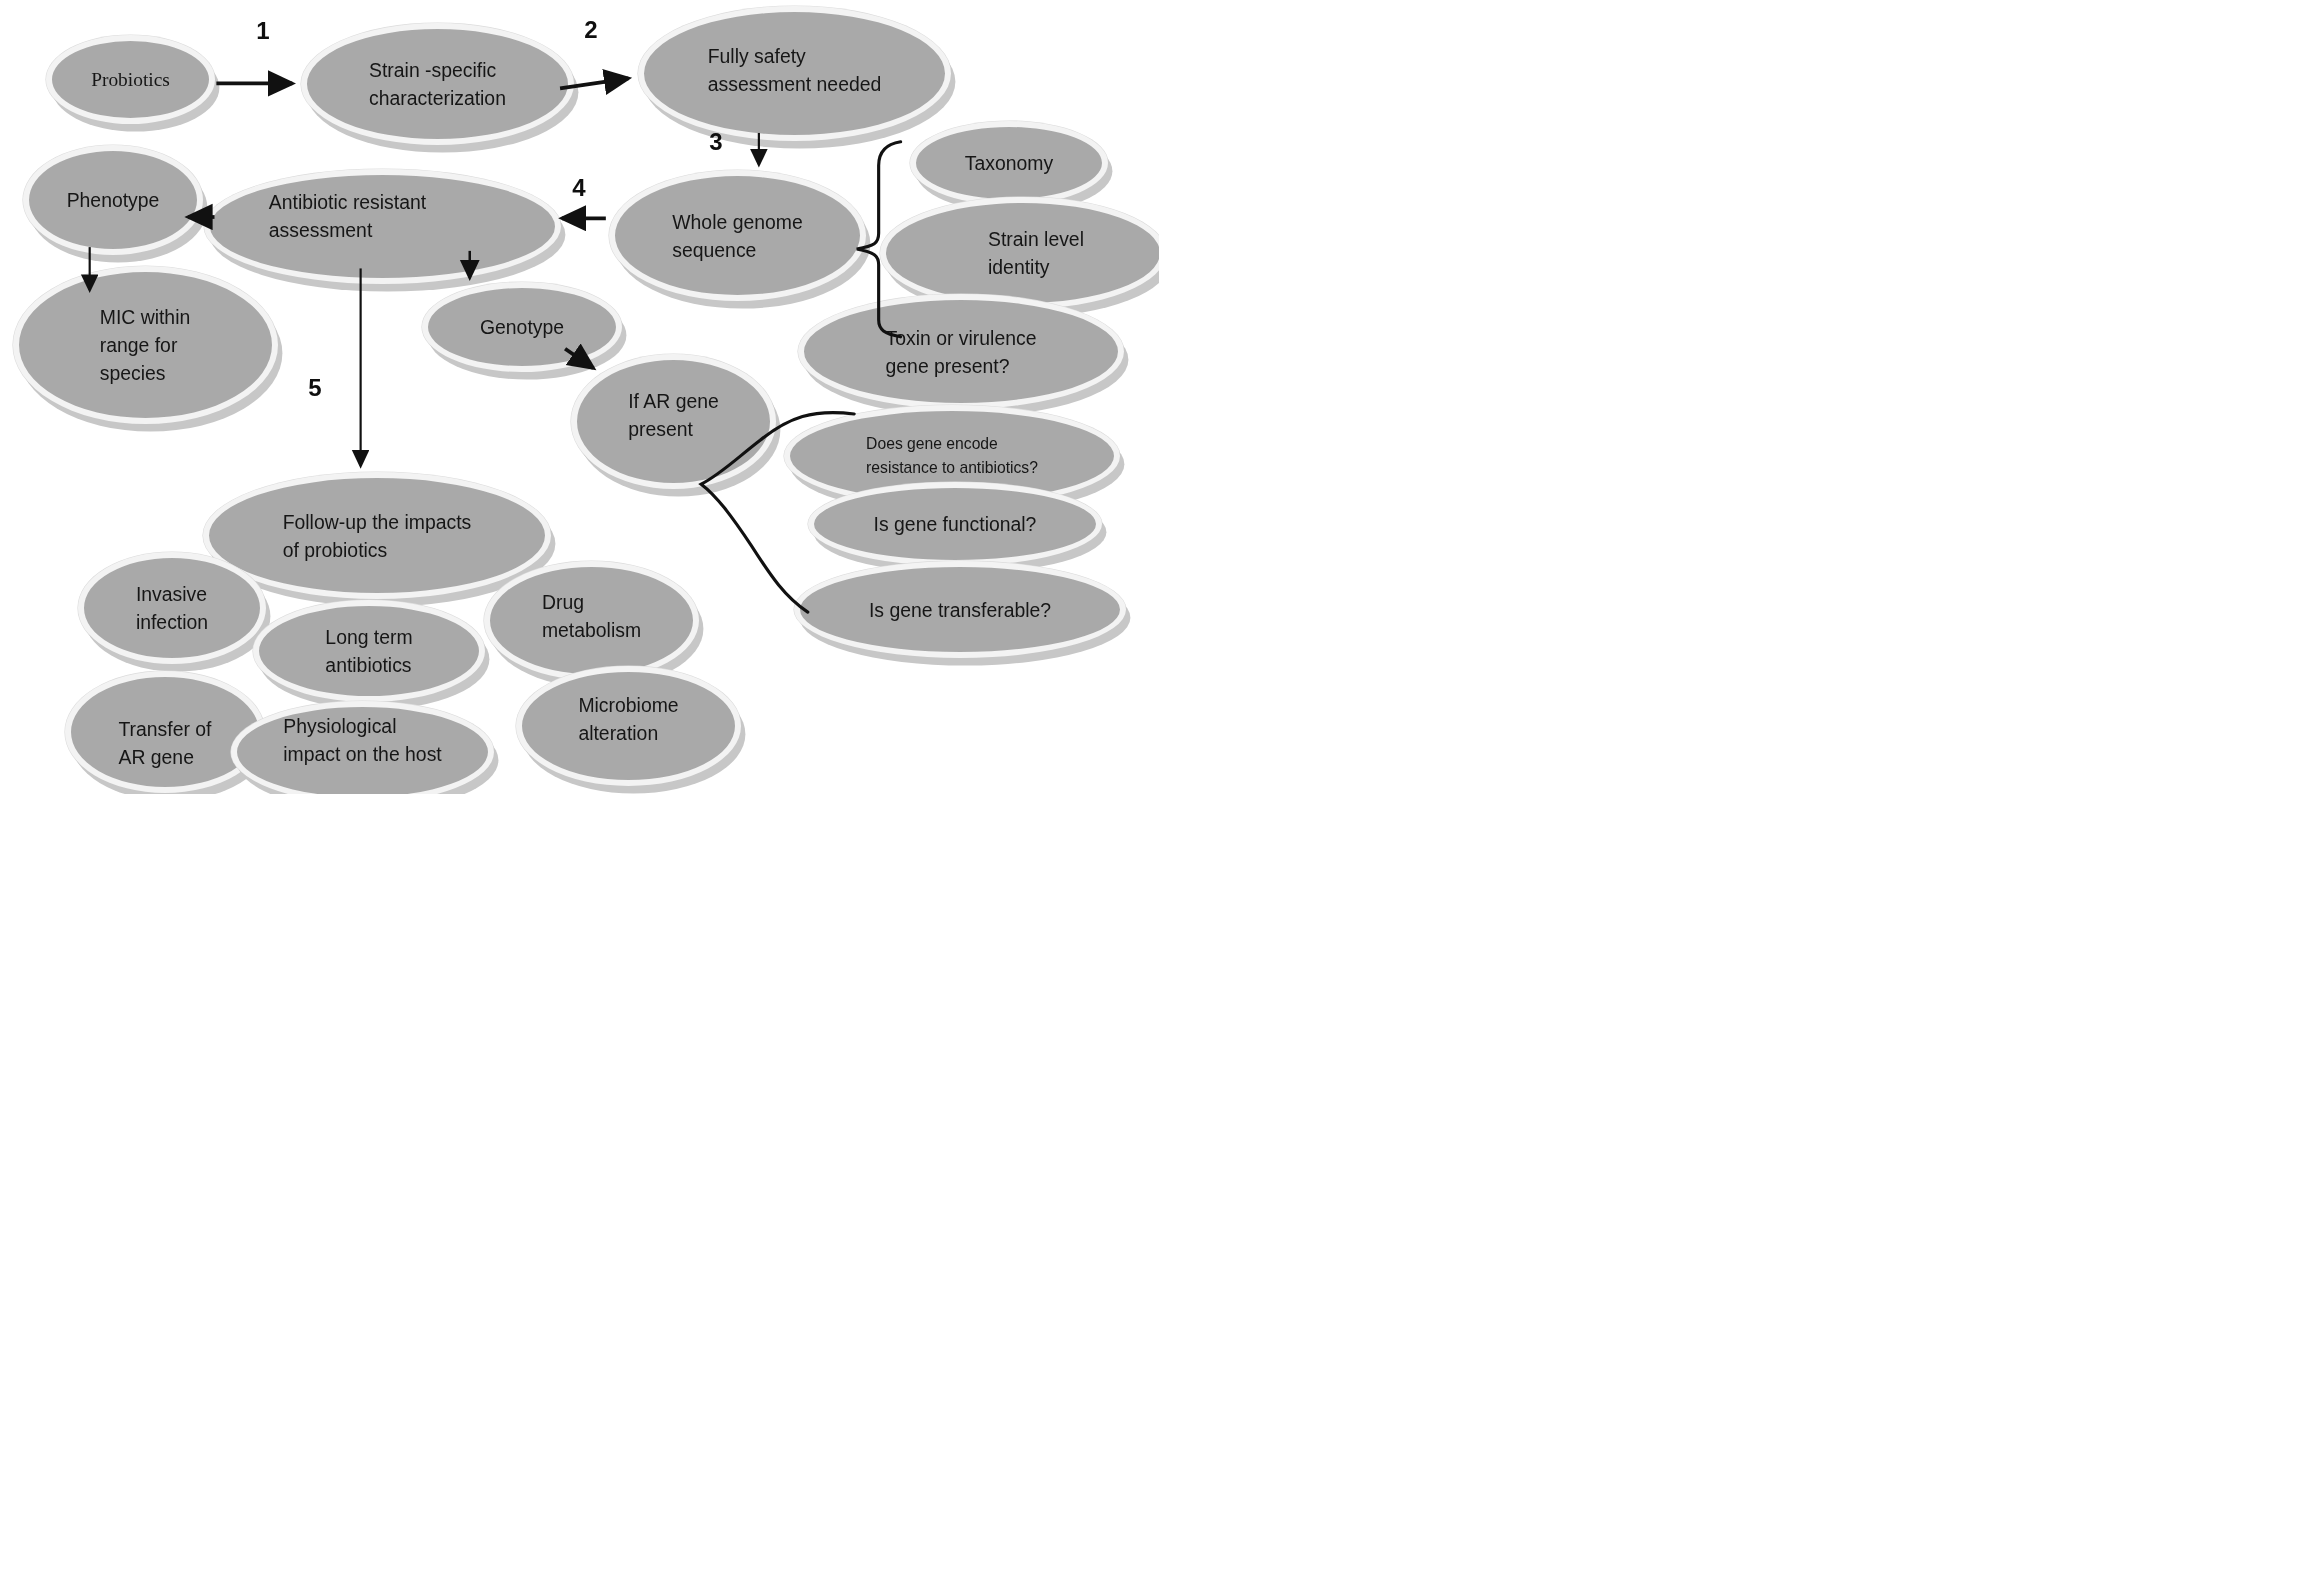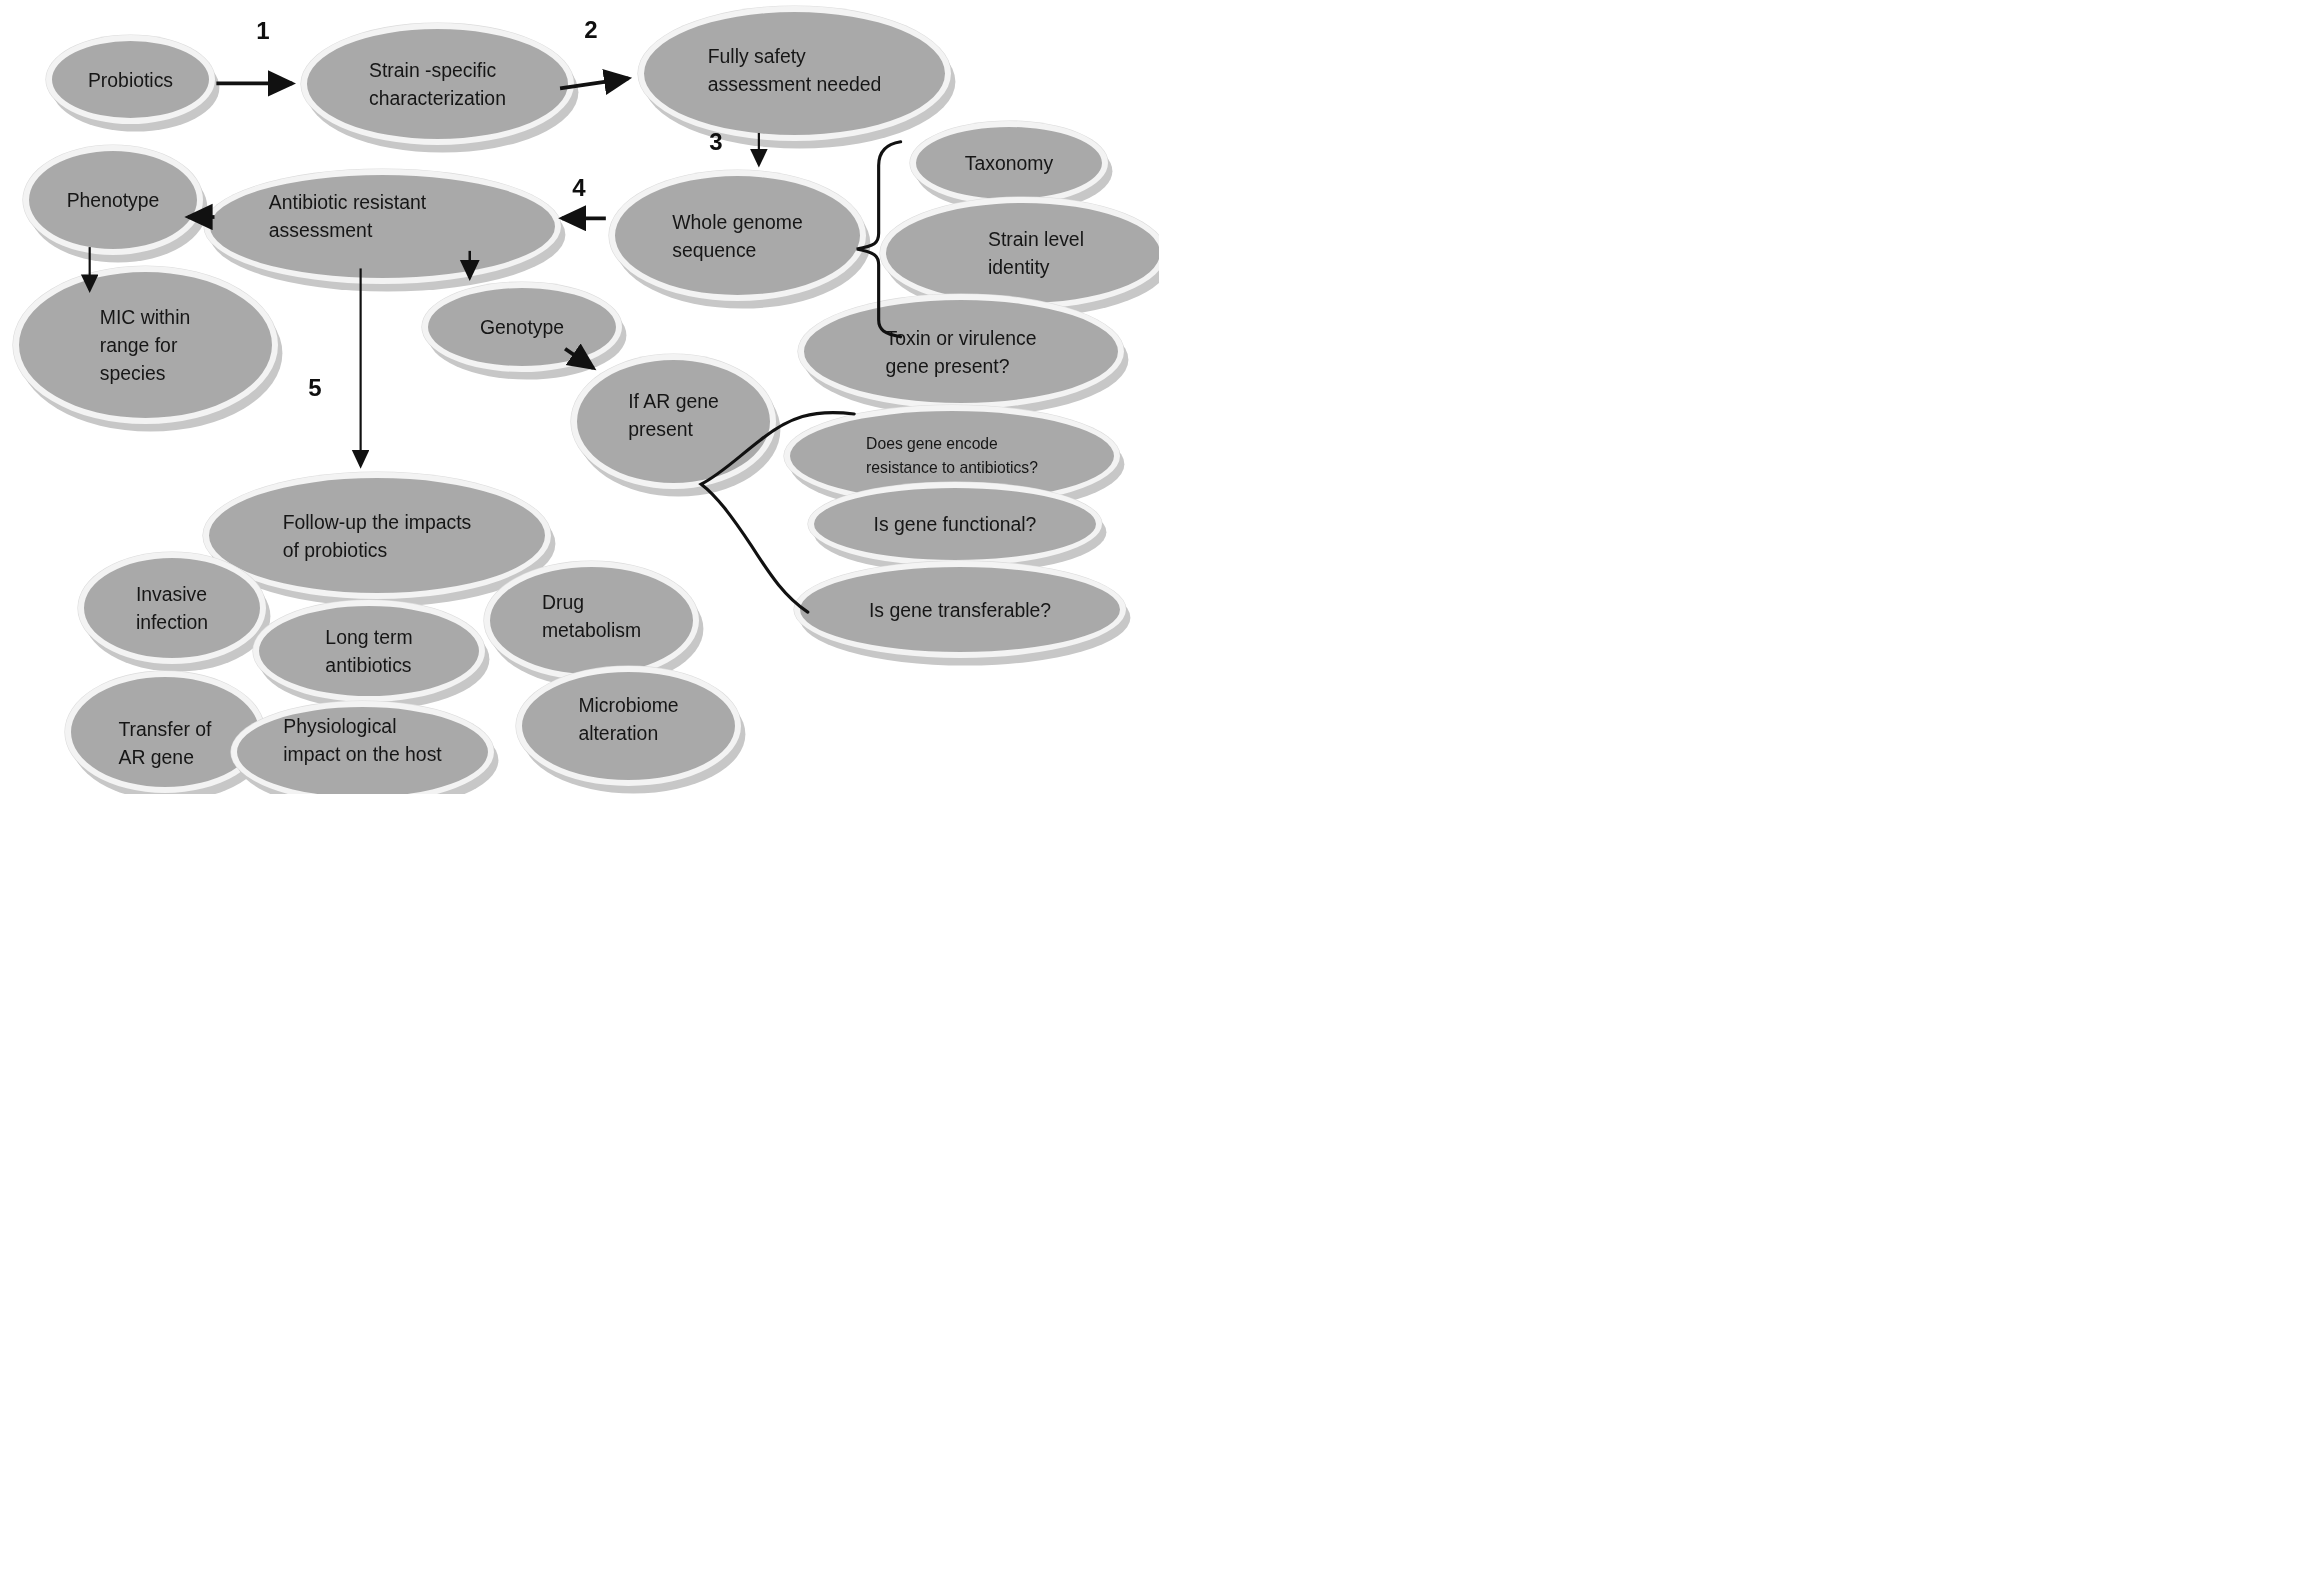--- a/index.html
+++ b/index.html
@@ -24,21 +24,21 @@
     position:absolute; z-index:4; font-weight:bold; font-size:24px; color:#0f0f0f;
     transform:translate(-50%,-50%); line-height:1;
   }
 </style>
 </head>
 <body>
 
 <div class="canvas">
 
   <div id="nodes-layer">
-      <div class="node" style="left: 46px; top: 35px; width: 157px; height: 77px;">
+      <div class="node" style="left: 46px; top: 35px; width: 157px; height: 77px; font-family: Liberation Serif, serif;">
         <div class="txt">
           <div>Probiotics</div>
         </div>
       </div>
       <div class="node" style="left: 301px; top: 23px; width: 261px; height: 110px;">
         <div class="txt">
           <div>Strain -specific</div>
           <div>characterization</div>
         </div>
       </div>

